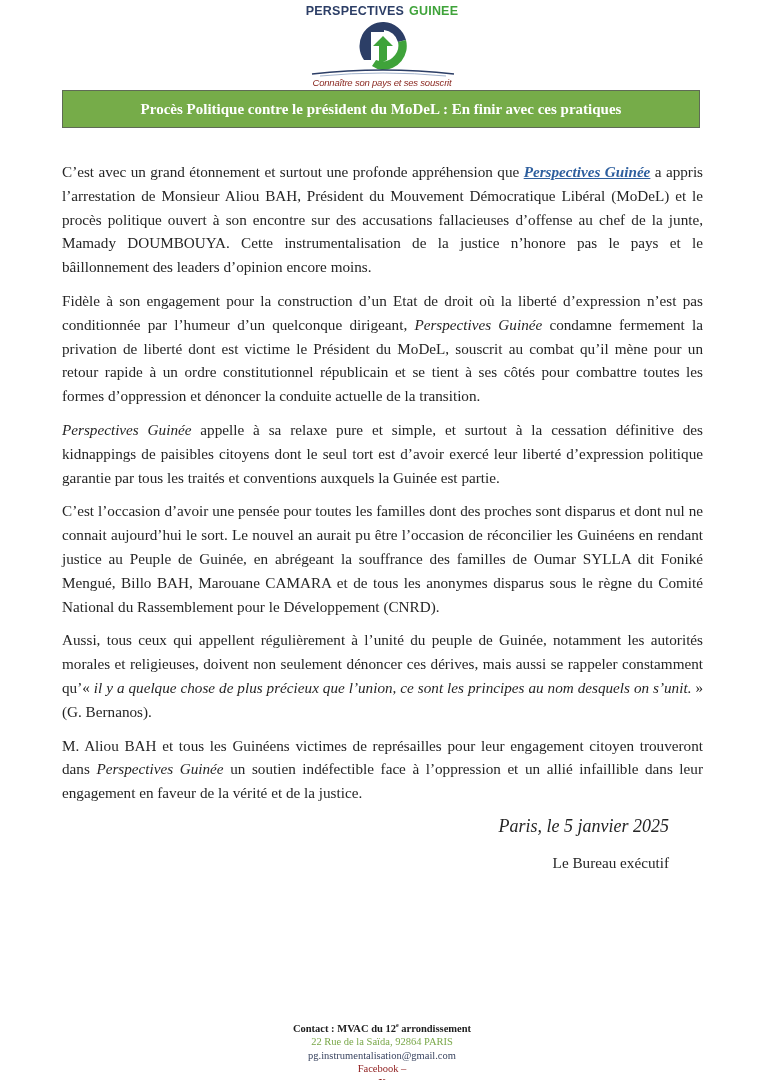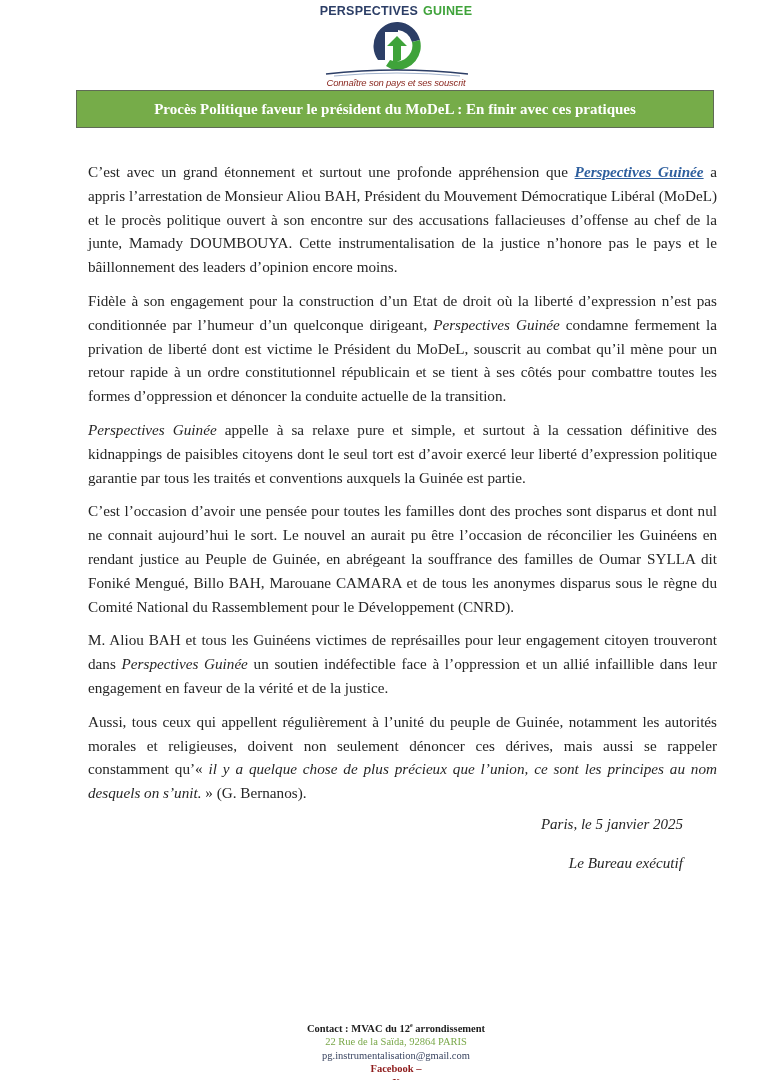--- a/index.html
+++ b/index.html
@@ -10,21 +10,21 @@
     body {
       width: 764px;
       height: 1080px;
       position: relative;
       overflow: hidden;
       font-family: "Liberation Serif", "DejaVu Serif", serif;
       color: #222222;
     }
     .page {
       position: absolute;
-      left: 14px; top: 0;
+      left: 0; top: 0;
       width: 729px;
       height: 1080px;
     }
     
     .logo {
       position: absolute;
       left: 300px;
       top: 4px;
       width: 164px;
       height: 84px;
@@ -89,66 +89,65 @@
       white-space: nowrap;
     }
     
     .content {
       position: absolute;
       left: 62px;
       top: 160px;
       width: 641px;
     }
     .para {
-      margin: 0 0 10px 12px;
+      margin: 0 0 10px 0;
       font-size: 15.2px;
       line-height: 23.8px;
       text-align: justify;
       color: #252525;
     }
     .it { font-style: italic; }
     .link {
       font-style: italic;
       font-weight: bold;
       color: #2e5f9e;
       text-decoration: underline;
       cursor: pointer;
     }
     
     .date-line {
       position: absolute;
       right: 60px;
       top: 816px;
       font-style: italic;
-      font-size: 15px;
+      font-size: 18px;
       color: #252525;
     }
     .signatory {
       position: absolute;
       right: 60px;
       top: 854px;
-      font-style: italic;
       font-size: 15.2px;
       color: #252525;
     }
     
     .footer {
       position: absolute;
       left: 232px;
       top: 1019px;
       width: 300px;
       text-align: center;
       font-size: 10.5px;
       line-height: 13.5px;
     }
     .footer .contact { font-weight: bold; color: #1e1e1e; }
     .footer .contact sup { font-size: 6px; }
     .footer .address { color: #7aa84a; }
     .footer .email { color: #3a4560; }
-    .footer .facebook { color: #8e1c1c; font-weight: bold; }
+    .footer .facebook { color: #8e1c1c; font-weight: normal; }
     .footer .xlink { color: #8e1c1c; font-weight: bold; }
   </style>
 </head>
 <body>
 
 <div class="page">
 
   <div class="logo">
     <div class="logo-name">
       <span class="w1">PERSPECTIVES</span><span class="w2">GUINEE</span>
@@ -166,41 +165,41 @@
       <path d="M14 12 L14 40" stroke="#ffffff" stroke-width="2"></path>
     </svg>
     <svg class="logo-swoosh" viewBox="0 0 146 10">
       <path d="M2 6 Q73 -2 144 6" fill="none" stroke="#2c3e66" stroke-width="1.6"></path>
       <path d="M10 8 Q73 2 136 8" fill="none" stroke="#8aa0bf" stroke-width="0.8"></path>
     </svg>
     <div class="logo-tagline">Connaître son pays et ses souscrit</div>
   </div>
 
   <div class="title-bar">
-    <span class="title-text">Procès Politique faveur le président du MoDeL : En finir avec ces pratiques</span>
+    <span class="title-text">Procès Politique contre le président du MoDeL : En finir avec ces pratiques</span>
   </div>
 
   <div class="content">
     <p class="para">
       <span>C’est avec un grand étonnement et surtout une profonde appréhension que </span><a class="link">Perspectives Guinée</a><span> a appris l’arrestation de Monsieur Aliou BAH, Président du Mouvement Démocratique Libéral (MoDeL) et le procès politique ouvert à son encontre sur des accusations fallacieuses d’offense au chef de la junte, Mamady DOUMBOUYA. Cette instrumentalisation de la justice n’honore pas le pays et le bâillonnement des leaders d’opinion encore moins.</span>
     </p>
     <p class="para">
       <span>Fidèle à son engagement pour la construction d’un Etat de droit où la liberté d’expression n’est pas conditionnée par l’humeur d’un quelconque dirigeant, </span><span class="it">Perspectives Guinée</span><span> condamne fermement la privation de liberté dont est victime le Président du MoDeL, souscrit au combat qu’il mène pour un retour rapide à un ordre constitutionnel républicain et se tient à ses côtés pour combattre toutes les formes d’oppression et dénoncer la conduite actuelle de la transition.</span>
     </p>
     <p class="para">
       <span class="it">Perspectives Guinée</span><span> appelle à sa relaxe pure et simple, et surtout à la cessation définitive des kidnappings de paisibles citoyens dont le seul tort est d’avoir exercé leur liberté d’expression politique garantie par tous les traités et conventions auxquels la Guinée est partie.</span>
     </p>
     <p class="para">
       <span>C’est l’occasion d’avoir une pensée pour toutes les familles dont des proches sont disparus et dont nul ne connait aujourd’hui le sort. Le nouvel an aurait pu être l’occasion de réconcilier les Guinéens en rendant justice au Peuple de Guinée, en abrégeant la souffrance des familles de Oumar SYLLA dit Foniké Mengué, Billo BAH, Marouane CAMARA et de tous les anonymes disparus sous le règne du Comité National du Rassemblement pour le Développement (CNRD).</span>
     </p>
     <p class="para">
+      <span>Aussi, tous ceux qui appellent régulièrement à l’unité du peuple de Guinée, notamment les autorités morales et religieuses, doivent non seulement dénoncer ces dérives, mais aussi se rappeler constamment qu’« </span><span class="it">il y a quelque chose de plus précieux que l’union, ce sont les principes au nom desquels on s’unit.</span><span> » (G. Bernanos).</span>
+    </p>
+    <p class="para">
       <span>M. Aliou BAH et tous les Guinéens victimes de représailles pour leur engagement citoyen trouveront dans </span><span class="it">Perspectives Guinée</span><span> un soutien indéfectible face à l’oppression et un allié infaillible dans leur engagement en faveur de la vérité et de la justice.</span>
-    </p>
-    <p class="para">
-      <span>Aussi, tous ceux qui appellent régulièrement à l’unité du peuple de Guinée, notamment les autorités morales et religieuses, doivent non seulement dénoncer ces dérives, mais aussi se rappeler constamment qu’« </span><span class="it">il y a quelque chose de plus précieux que l’union, ce sont les principes au nom desquels on s’unit.</span><span> » (G. Bernanos).</span>
     </p>
   </div>
 
   <div class="date-line">Paris, le 5 janvier 2025</div>
   <div class="signatory">Le Bureau exécutif</div>
 
   <div class="footer">
     <div class="contact">
       <span>Contact : MVAC du 12</span><sup>e</sup><span> arrondissement</span>
     </div>

